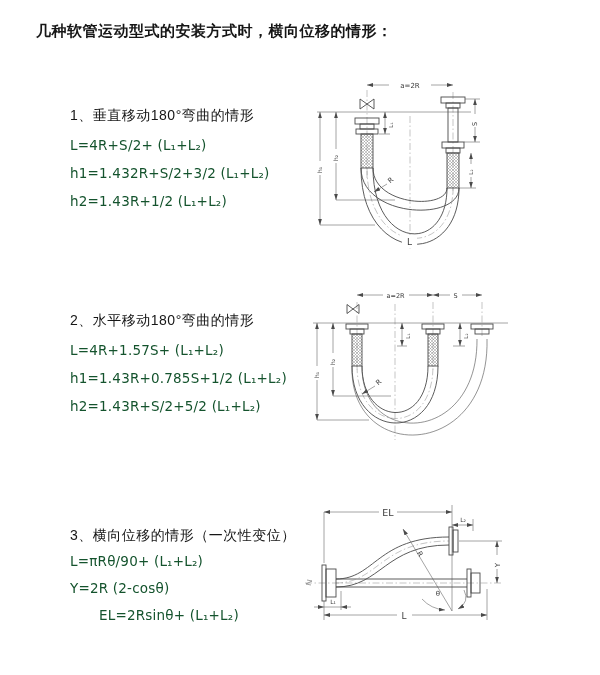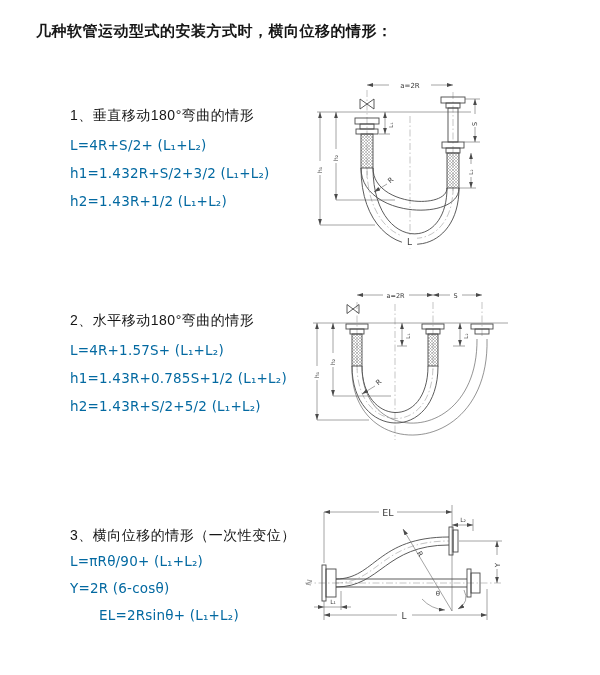--- a/index.html
+++ b/index.html
@@ -3,21 +3,21 @@
 <meta charset="utf-8">
 <style>
   html,body{margin:0;padding:0;background:#e8e8e8;}
   .page{
     position:relative;width:600px;height:675px;background:#ffffff;
     font-family:"Liberation Sans","DejaVu Sans",sans-serif;color:#161616;
     overflow:hidden;margin:0;
   }
   .title{position:absolute;left:36px;top:22px;font-size:15px;font-weight:700;letter-spacing:.5px;}
   .heading{position:absolute;left:46px;font-size:14px;font-weight:400;letter-spacing:.5px;margin-left:24px;}
-  .formula{position:absolute;left:70px;font-size:13.5px;font-family:"DejaVu Sans",sans-serif;font-weight:400;color:#0369a1;letter-spacing:.2px;}
+  .formula{position:absolute;left:70px;font-size:13.5px;font-family:"DejaVu Sans",sans-serif;font-weight:400;color:#14532d;letter-spacing:.2px;}
   .h1{top:107px;} .h2{top:312px;} .h3{top:527px;}
   .f1a{top:137px;} .f1b{top:165px;} .f1c{top:193px;}
   .f2a{top:342px;} .f2b{top:370px;} .f2c{top:398px;}
   .f3a{top:553px;} .f3b{top:580px;} .f3c{top:607px;margin-left:29px;}
   svg{position:absolute;}
   .svg1{left:303px;top:68px;}
   .svg2{left:303px;top:278px;}
   .svg3{left:297px;top:497px;}
   svg text{font-family:"DejaVu Sans",sans-serif;fill:#3c3c3c;}
   .draw{stroke:#4a4a4a;stroke-width:.9;fill:none;}
@@ -38,21 +38,21 @@
   <div class="formula f1b">h1=1.432R+S/2+3/2 (L₁+L₂)</div>
   <div class="formula f1c">h2=1.43R+1/2 (L₁+L₂)</div>
 
   <div class="heading h2">2、水平移动180°弯曲的情形</div>
   <div class="formula f2a">L=4R+1.57S+ (L₁+L₂)</div>
   <div class="formula f2b">h1=1.43R+0.785S+1/2 (L₁+L₂)</div>
   <div class="formula f2c">h2=1.43R+S/2+5/2 (L₁+L₂)</div>
 
   <div class="heading h3">3、横向位移的情形（一次性变位）</div>
   <div class="formula f3a">L=πRθ/90+ (L₁+L₂)</div>
-  <div class="formula f3b">Y=2R (6-cosθ)</div>
+  <div class="formula f3b">Y=2R (2-cosθ)</div>
   <div class="formula f3c">EL=2Rsinθ+ (L₁+L₂)</div>
 
   <svg class="svg1" width="295" height="190" viewBox="0 0 295 190">
     <defs>
       <marker id="arw" markerUnits="userSpaceOnUse" markerWidth="7" markerHeight="5" refX="6.3" refY="2" orient="auto-start-reverse">
         <path d="M0,0 L6.3,2 L0,4 Z" fill="#4a4a4a"></path>
       </marker>
       <pattern id="braid" patternUnits="userSpaceOnUse" width="3" height="3">
         <path d="M0,0 L3,3 M3,0 L0,3" stroke="#777" stroke-width="0.4"></path>
       </pattern>

